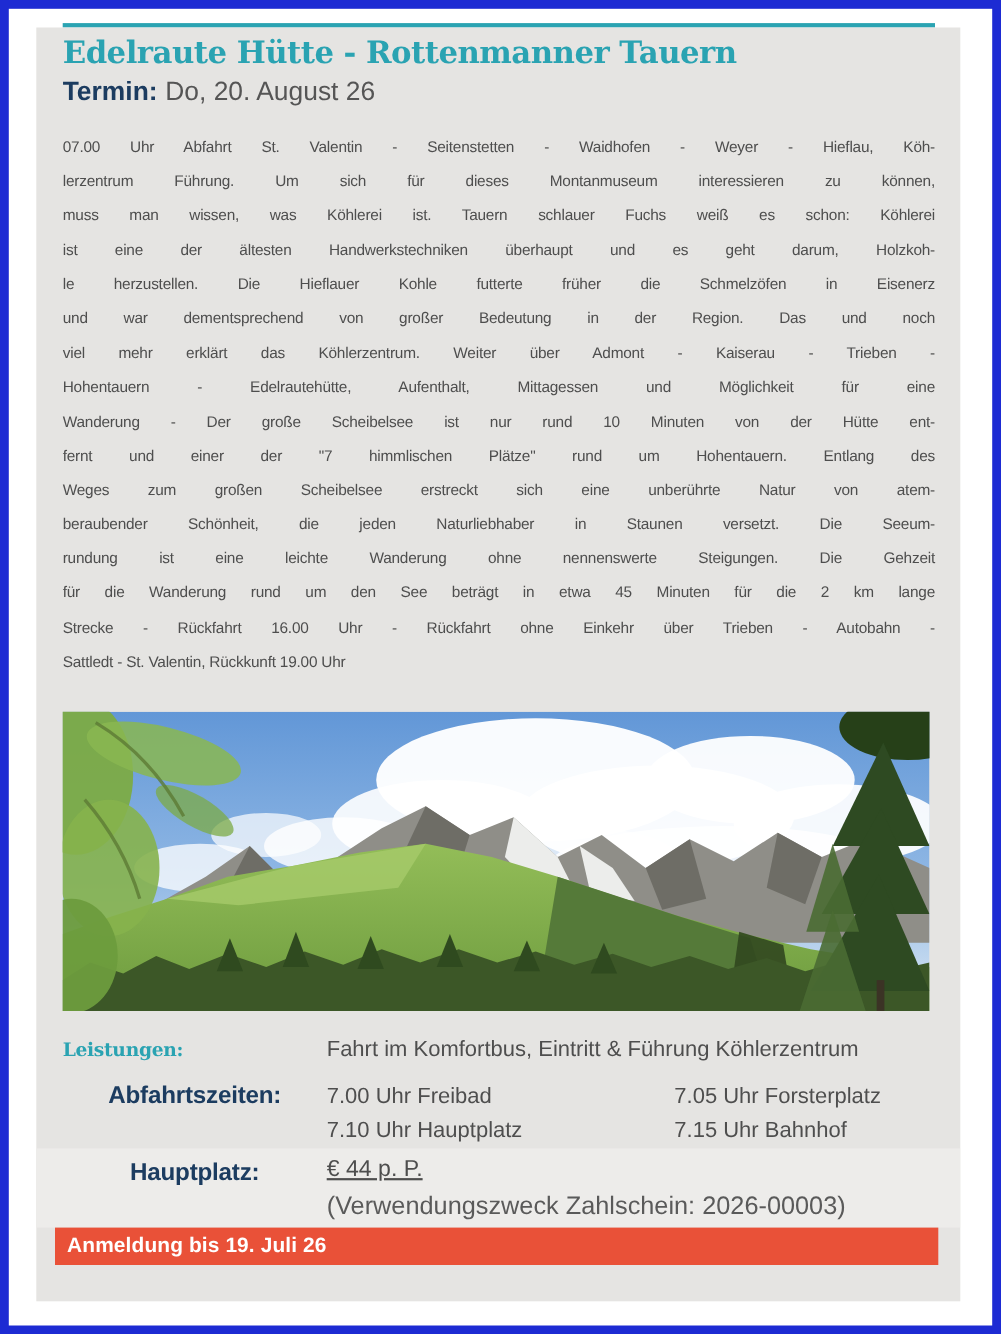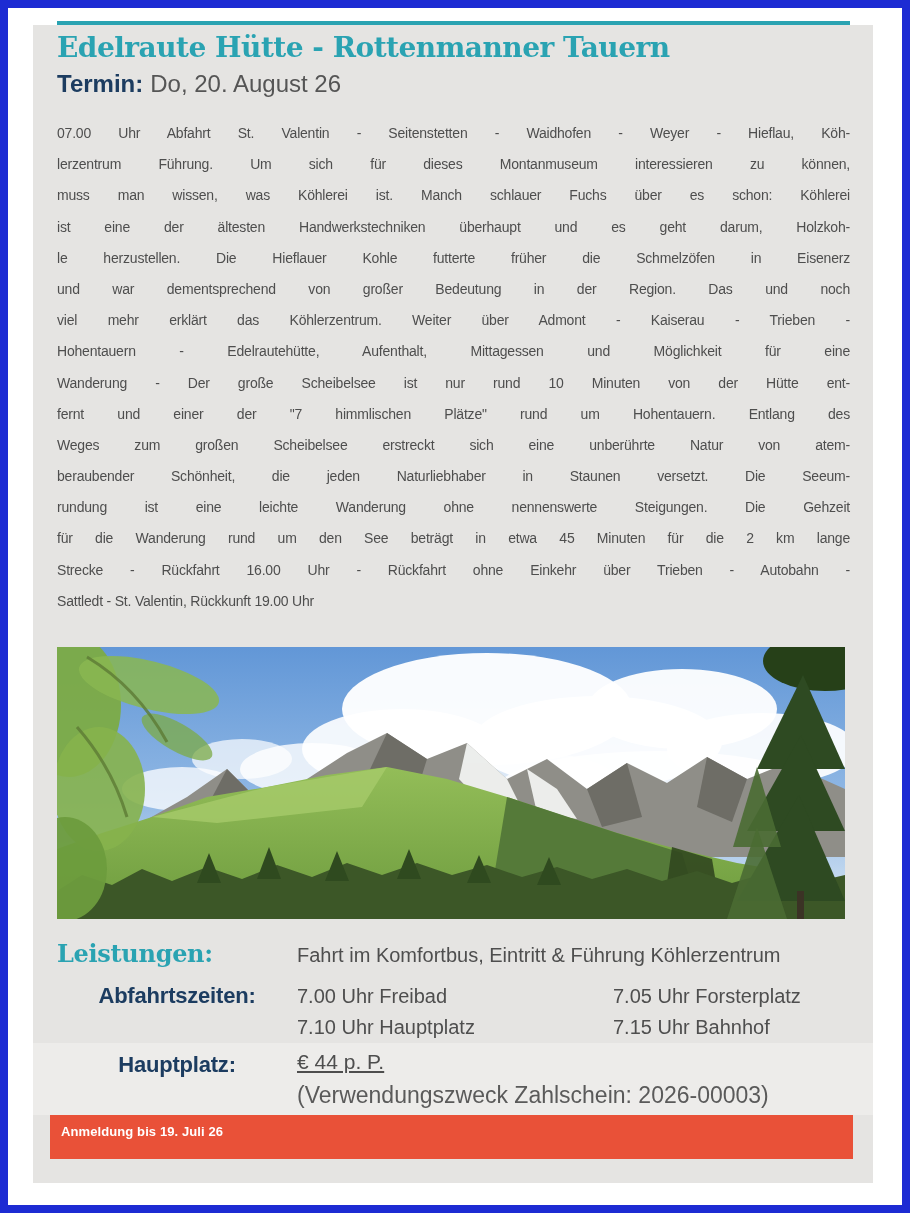--- a/index.html
+++ b/index.html
@@ -29,42 +29,42 @@
     text-align:justify;text-align-last:justify;
   }
   .body-line.last{text-align-last:left;}
 
   .photo{margin-top:30px;display:block;width:788px;height:272px;}
 
   .details{margin-top:20px;}
   .detail-row{display:grid;grid-template-columns:240px 1fr;align-items:baseline;}
   .slab-label{
     font-family:"DejaVu Serif", serif;font-weight:bold;
-    font-size:24px;line-height:30px;color:#2aa3b2;letter-spacing:-0.3px;
+    font-size:17px;line-height:30px;color:#2aa3b2;letter-spacing:-0.3px;
   }
   .navy-label{font-weight:bold;font-size:22px;line-height:31px;color:#1c3c60;letter-spacing:-0.2px;text-align:center;}
   .detail-value{font-size:20px;line-height:30px;color:#4e4e4e;}
   .abfahrt-row{margin-top:10px;}
   .dep-grid{display:grid;grid-template-columns:316px 1fr;}
   .dep-item{font-size:20px;line-height:31px;color:#4e4e4e;}
 
   .price-band{
     margin-left:-24px;margin-right:-23px;
     padding:6px 23px 9px 24px;
     background:#edecea;
   }
   .price-grid{display:grid;grid-template-columns:240px 1fr;}
   .price-label{grid-column:1;grid-row:1;}
   .price-value{grid-column:2;grid-row:1;font-size:21px;line-height:26px;color:#4e4e4e;text-decoration:underline;}
   .price-note{grid-column:2;grid-row:2;margin-top:4px;font-size:23px;line-height:22px;color:#5a5a5a;}
 
   .deadline-banner{
-    margin-left:-7px;width:803px;height:44px;line-height:34px;
+    margin-left:-7px;width:803px;height:34px;line-height:34px;
     background:#e95138;color:#ffffff;
-    font-weight:bold;font-size:13px;
+    font-weight:bold;font-size:19px;
     padding-left:11px;box-sizing:border-box;
     letter-spacing:0.1px;
   }
 </style>
 </head>
 <body>
 
 <div class="frame">
   <div class="paper">
     <div class="top-rule"></div>
@@ -73,21 +73,21 @@
 
         <h1 class="page-title">Edelraute Hütte - Rottenmanner Tauern</h1>
 
         <div class="termin-row">
           <span class="termin-label">Termin:</span><span>Do, 20. August 26</span>
         </div>
 
         <div class="body-text">
             <div class="body-line">07.00 Uhr Abfahrt St. Valentin - Seitenstetten - Waidhofen - Weyer - Hieflau, Köh-</div>
             <div class="body-line">lerzentrum Führung. Um sich für dieses Montanmuseum interessieren zu können,</div>
-            <div class="body-line">muss man wissen, was Köhlerei ist. Manch schlauer Fuchs über es schon: Köhlerei</div>
+            <div class="body-line">muss man wissen, was Köhlerei ist. Tauern schlauer Fuchs weiß es schon: Köhlerei</div>
             <div class="body-line">ist eine der ältesten Handwerkstechniken überhaupt und es geht darum, Holzkoh-</div>
             <div class="body-line">le herzustellen. Die Hieflauer Kohle futterte früher die Schmelzöfen in Eisenerz</div>
             <div class="body-line">und war dementsprechend von großer Bedeutung in der Region. Das und noch</div>
             <div class="body-line">viel mehr erklärt das Köhlerzentrum. Weiter über Admont - Kaiserau - Trieben -</div>
             <div class="body-line">Hohentauern - Edelrautehütte, Aufenthalt, Mittagessen und Möglichkeit für eine</div>
             <div class="body-line">Wanderung - Der große Scheibelsee ist nur rund 10 Minuten von der Hütte ent-</div>
             <div class="body-line">fernt und einer der "7 himmlischen Plätze" rund um Hohentauern. Entlang des</div>
             <div class="body-line">Weges zum großen Scheibelsee erstreckt sich eine unberührte Natur von atem-</div>
             <div class="body-line">beraubender Schönheit, die jeden Naturliebhaber in Staunen versetzt. Die Seeum-</div>
             <div class="body-line">rundung ist eine leichte Wanderung ohne nennenswerte Steigungen. Die Gehzeit</div>

